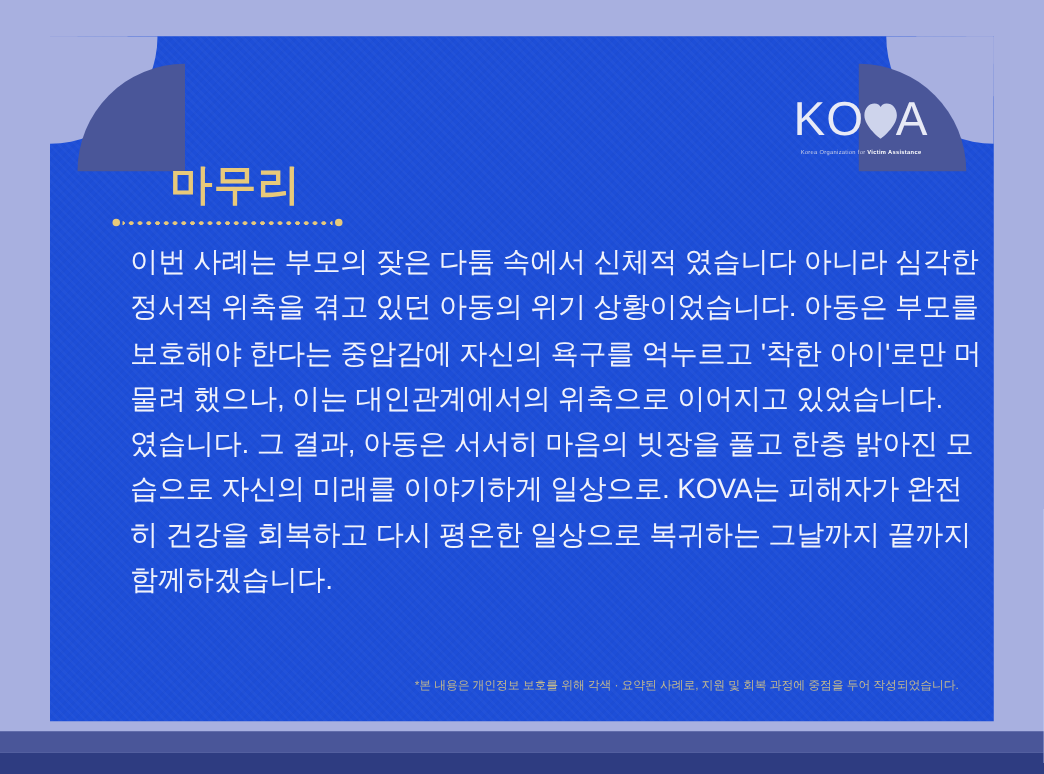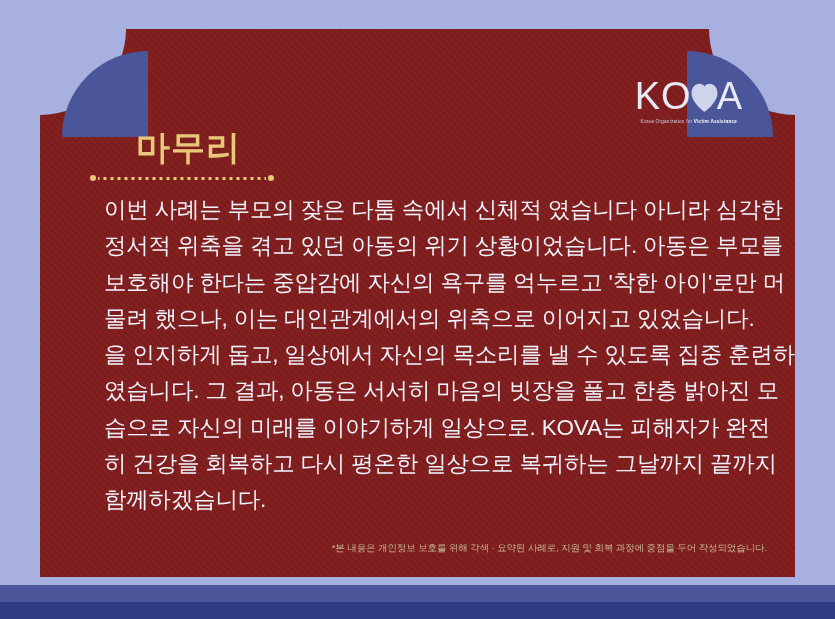--- a/index.html
+++ b/index.html
@@ -26,21 +26,21 @@
     position:absolute; left:0; right:0;
     top:602px; height:17px;
     background:#2e3c81;
   }
 
   
   #card {
     position:absolute;
     left:40px; top:29px;
     width:755px; height:548px;
-    background:#7f1d1d;
+    background:#1d4ed8;
     overflow:hidden;
   }
 
   
   .notch {
     position:absolute;
     background:#a8b0e0;
     pointer-events:none;
   }
   .notch-l1 { left:0;  top:0;  width:62px;  height:22px; }
@@ -214,21 +214,20 @@
       <span class="dot-big"></span>
       <span class="dot-line"></span>
       <span class="dot-big"></span>
     </div>
 
     <div id="body-text">
       <div class="body-line">이번 사례는 부모의 잦은 다툼 속에서 신체적 였습니다 아니라 심각한</div>
       <div class="body-line">정서적 위축을 겪고 있던 아동의 위기 상황이었습니다. 아동은 부모를</div>
       <div class="body-line">보호해야 한다는 중압감에 자신의 욕구를 억누르고 '착한 아이'로만 머</div>
       <div class="body-line">물려 했으나, 이는 대인관계에서의 위축으로 이어지고 있었습니다.</div>
-      <div class="body-line">을 인지하게 돕고, 일상에서 자신의 목소리를 낼 수 있도록 집중 훈련하</div>
       <div class="body-line">였습니다. 그 결과, 아동은 서서히 마음의 빗장을 풀고 한층 밝아진 모</div>
       <div class="body-line">습으로 자신의 미래를 이야기하게 일상으로. KOVA는 피해자가 완전</div>
       <div class="body-line">히 건강을 회복하고 다시 평온한 일상으로 복귀하는 그날까지 끝까지</div>
       <div class="body-line">함께하겠습니다.</div>
     </div>
 
     <div id="footnote">*본 내용은 개인정보 보호를 위해 각색 · 요약된 사례로, 지원 및 회복 과정에 중점을 두어 작성되었습니다.</div>
 
   </div>
 </div>

